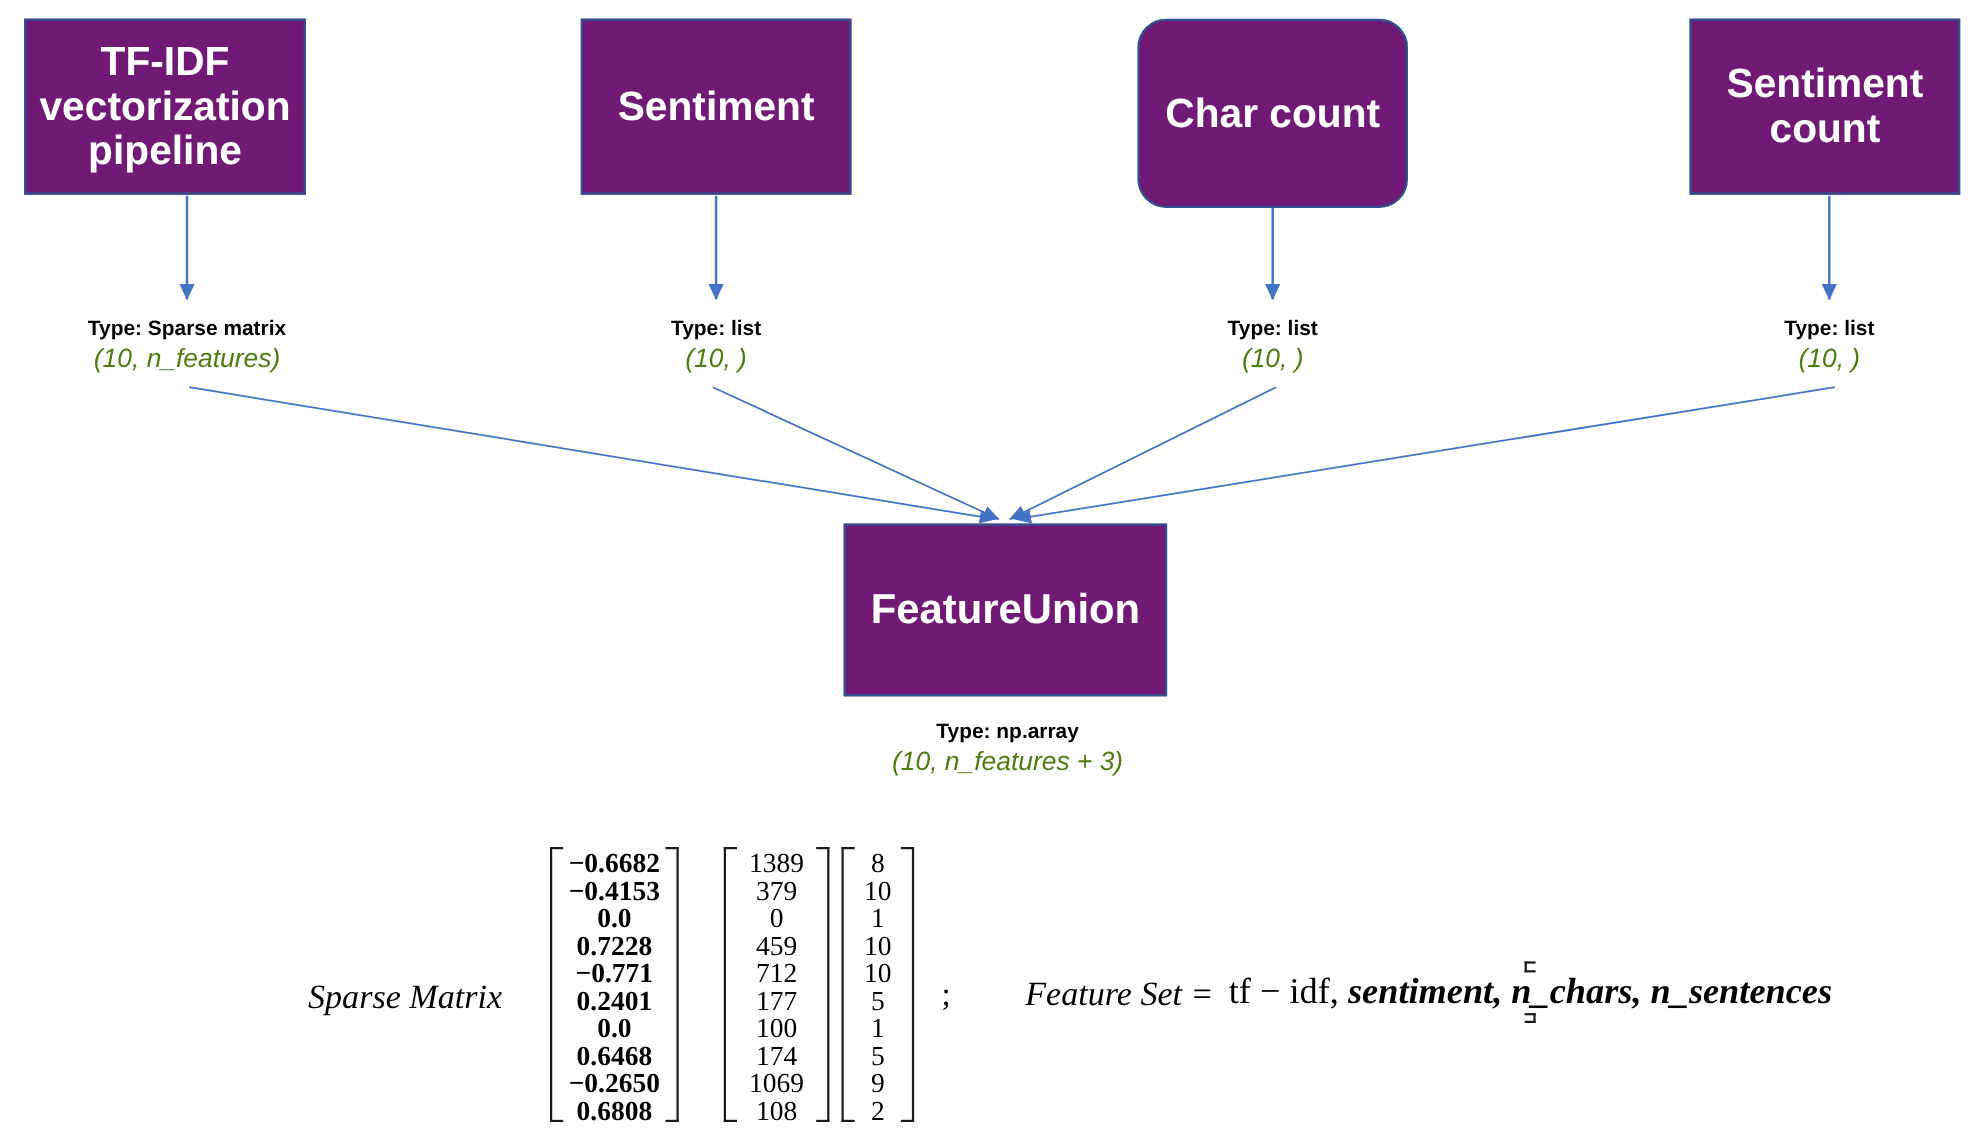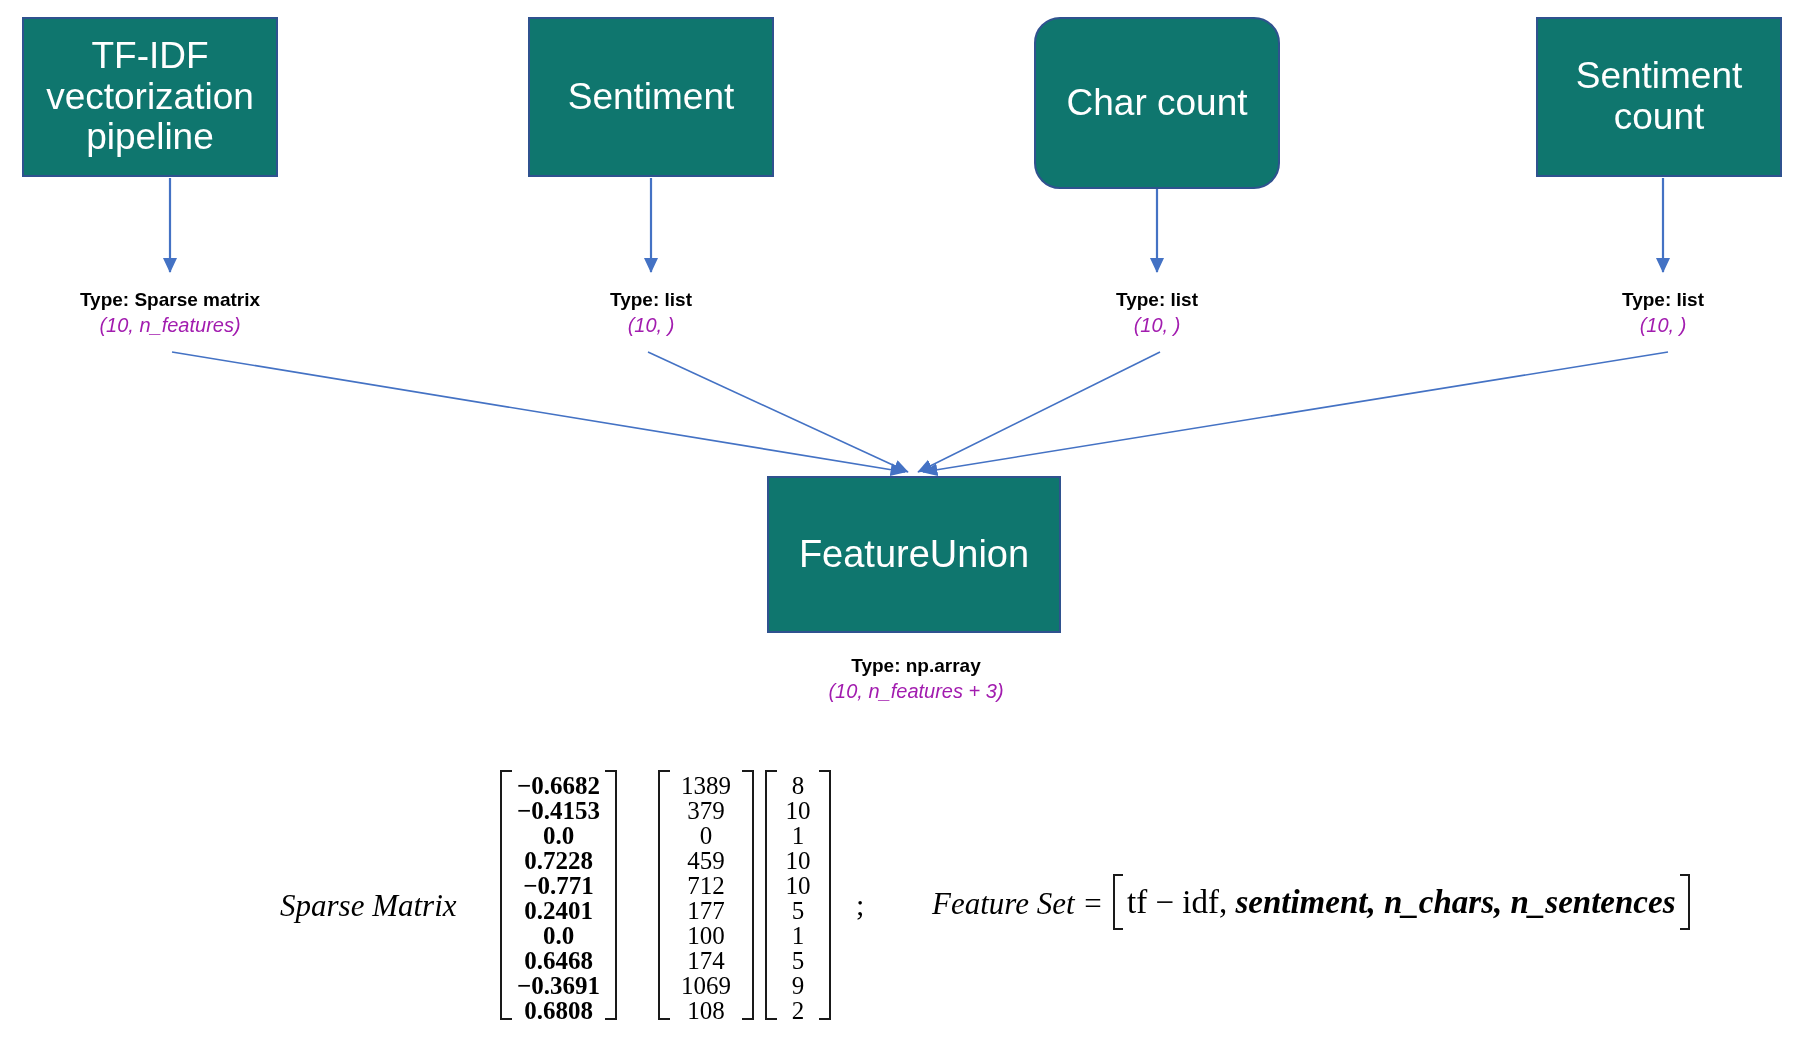--- a/index.html
+++ b/index.html
@@ -16,55 +16,55 @@
     color: #000000;
   }
   #canvas {
     position: absolute;
     left: 0; top: 0;
     width: 1798px;
     height: 1042px;
   }
   .proc-box {
     position: absolute;
-    background: #0f766e;
+    background: #701a75;
     border: 2px solid #2F528F;
     box-sizing: border-box;
     color: #ffffff;
     display: flex;
     align-items: center;
     justify-content: center;
     text-align: center;
     font-size: 37px;
     line-height: 1.10;
-    font-weight: 400;
+    font-weight: 700;
     letter-spacing: 0px;
     padding: 2px 6px;
   }
   .box-label { display: block; }
 
   .type-label {
     position: absolute;
     text-align: center;
     white-space: nowrap;
     transform: translateX(-50%);
   }
   .type-label .t-main {
     display: block;
     font-size: 19px;
     font-weight: bold;
     color: #000000;
     line-height: 1.18;
   }
   .type-label .t-shape {
     display: block;
-    font-size: 20px;
+    font-size: 24px;
     font-style: italic;
     font-weight: normal;
-    color: #a21caf;
+    color: #4d7c0f;
     line-height: 1.2;
     margin-top: 2px;
   }
 
   
   #math-row {
     position: absolute;
     left: 0;
     top: 748px;
     width: 1798px;
@@ -122,20 +122,21 @@
     white-space: nowrap;
   }
   #featureset-expr {
     position: absolute;
     left: 1113px;
     top: 126px;
     height: 56px;
     display: flex;
     align-items: center;
     white-space: nowrap;
+    flex-direction: column;
   }
   #featureset-expr .bk {
     width: 10px;
     height: 56px;
     box-sizing: border-box;
     border-top: 2px solid #1a1a1a;
     border-bottom: 2px solid #1a1a1a;
   }
   #featureset-expr .bk.l { border-left: 2px solid #1a1a1a; }
   #featureset-expr .bk.r { border-right: 2px solid #1a1a1a; }
@@ -238,21 +239,21 @@
     <div class="bracket left"></div>
     <div class="mcol">
       <span>−0.6682</span>
       <span>−0.4153</span>
       <span>0.0</span>
       <span>0.7228</span>
       <span>−0.771</span>
       <span>0.2401</span>
       <span>0.0</span>
       <span>0.6468</span>
-      <span>−0.3691</span>
+      <span>−0.2650</span>
       <span>0.6808</span>
     </div>
     <div class="bracket right"></div>
   </div>
 
   <div class="matrix math-serif" style="left:658px;">
     <div class="bracket left"></div>
     <div class="mcol" style="min-width:62px;">
       <span>1389</span>
       <span>379</span>

